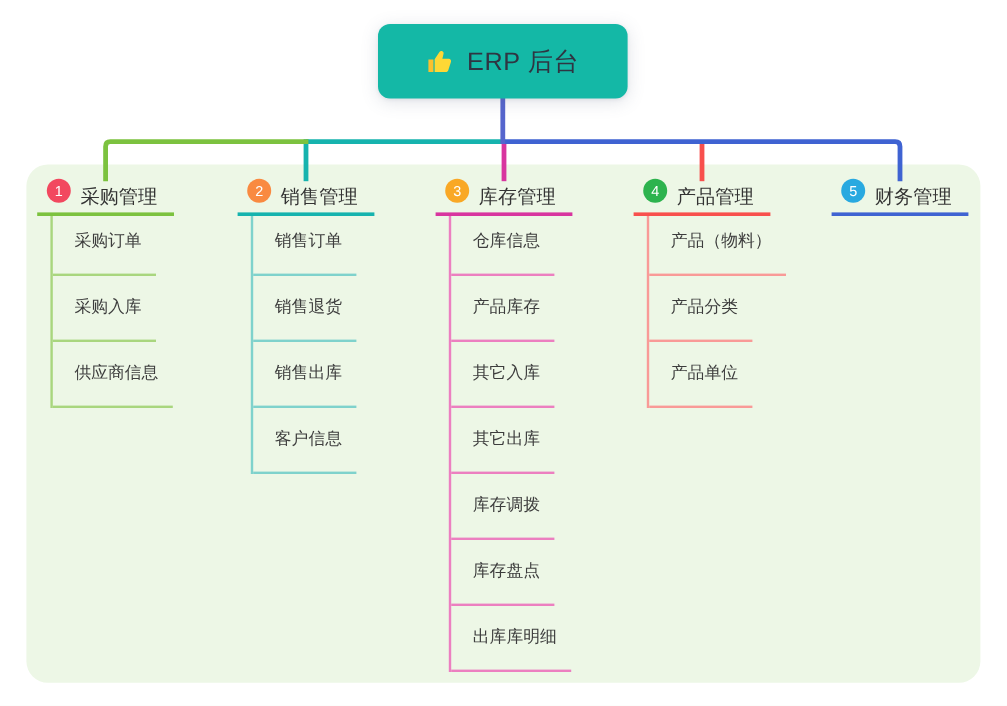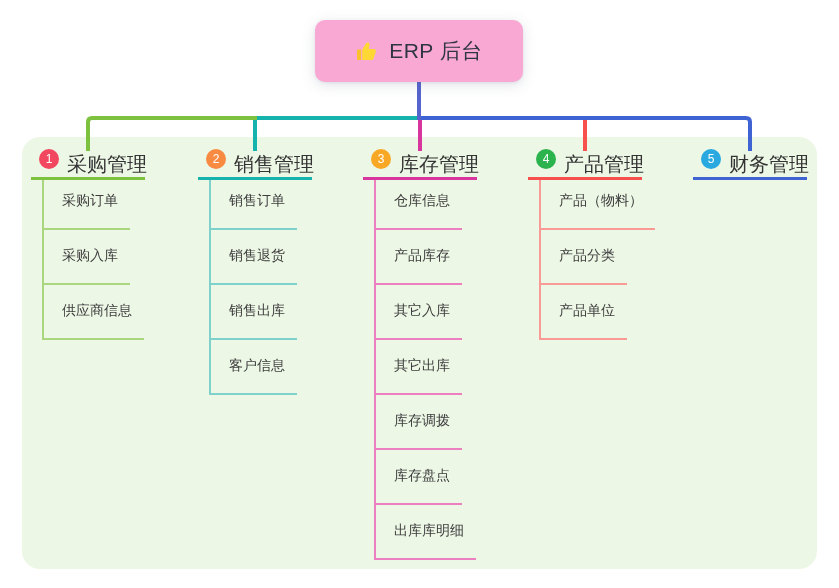--- a/index.html
+++ b/index.html
@@ -8,40 +8,40 @@
 
   .panel {
     position:absolute; left:22px; top:137px; width:795px; height:432px;
     background:#edf7e6; border-radius:18px;
   }
 
   svg.connectors { position:absolute; left:0; top:0; width:839px; height:588px; pointer-events:none; }
 
   .root-card {
     position:absolute; left:315px; top:20px; width:208px; height:62px;
-    background:#f9a8d4; border-radius:10px;
+    background:#14b8a6; border-radius:10px;
     box-shadow:0 3px 14px rgba(90,100,130,0.18), 0 1px 3px rgba(90,100,130,0.10);
     display:flex; align-items:center; justify-content:center; gap:10px;
     font-size:21px; color:#2f3542; letter-spacing:0.5px;
   }
   .root-card .thumb { width:24px; height:24px; flex:0 0 auto; }
 
   .branch { position:absolute; top:147px; }
   .branch-title {
     display:flex; align-items:center; gap:8px;
     width:114px; height:33px; box-sizing:border-box;
     padding:0 0 7px 8px;
     border-bottom:3px solid var(--main);
   }
   .badge {
     width:20px; height:20px; border-radius:50%;
     background:var(--badge); color:#ffffff;
     font-size:12px; line-height:20px; text-align:center; flex:0 0 auto;
   }
-  .branch-title-label { font-size:20px; color:#333333; white-space:nowrap;margin-top:12px; }
+  .branch-title-label { font-size:16px; color:#333333; white-space:nowrap;margin-top:12px; }
   .items { margin-left:11px; border-left:2px solid var(--sub); width:max-content; }
   .item {
     height:55px; box-sizing:border-box; width:max-content;
     display:flex; align-items:flex-end;
     padding:0 12px 18px 18px;
     border-bottom:2px solid var(--sub);
     font-size:14px; color:#3d3d3d; white-space:nowrap;
   }
   .item:first-child { height:50px; }
 </style>

